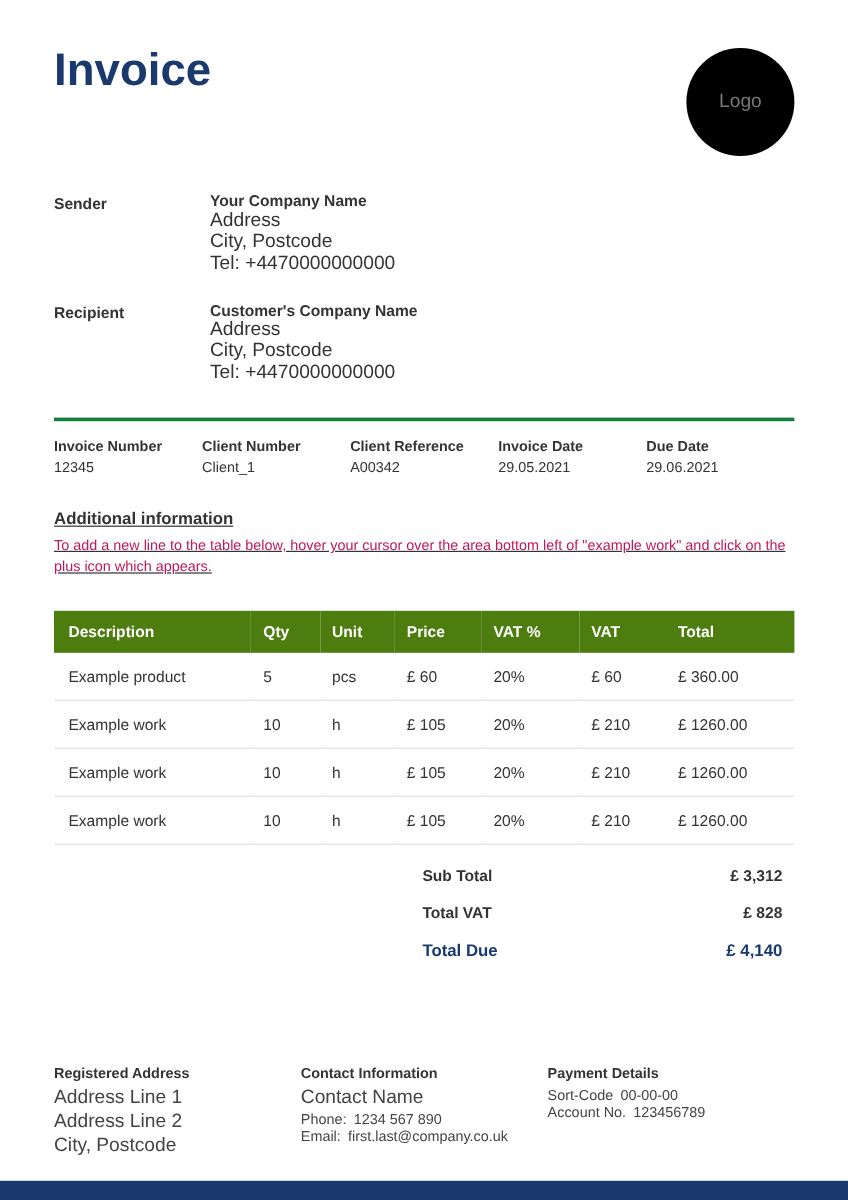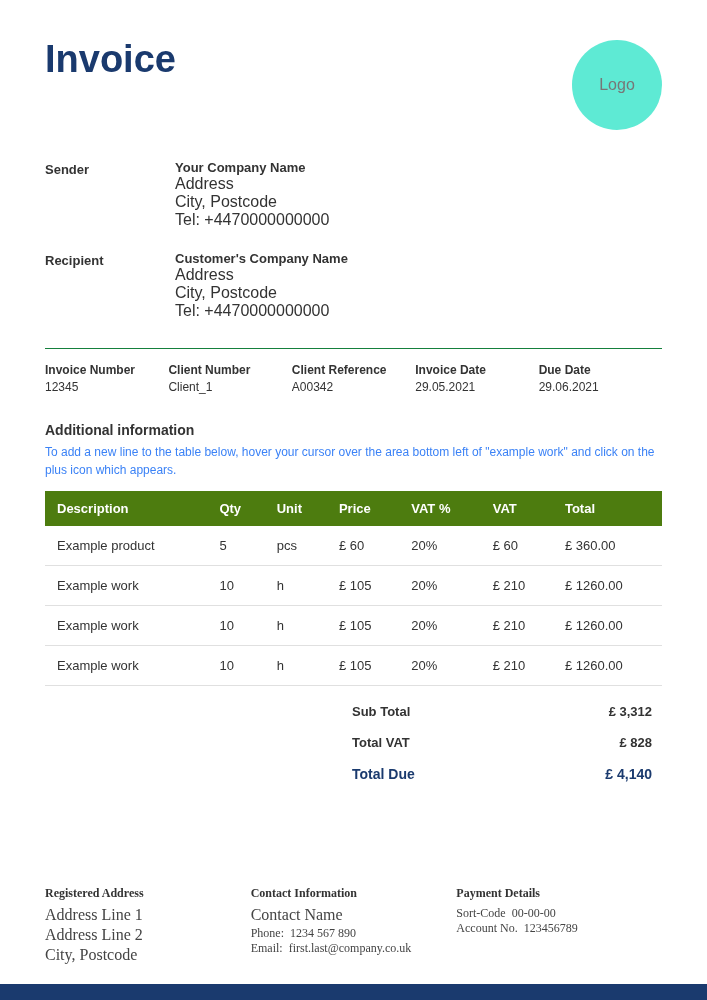--- a/index.html
+++ b/index.html
@@ -26,21 +26,21 @@
     .invoice-title {
       font-size: 38px;
       font-weight: 900;
       color: #1a3a6e;
       line-height: 1;
     }
     .logo-circle {
       width: 90px;
       height: 90px;
       border-radius: 50%;
-      background: #5eead4;
+      background: #000000;
       display: flex;
       align-items: center;
       justify-content: center;
       color: #777;
       font-size: 16px;
       font-weight: normal;
     }
     
     .parties {
       display: flex;
@@ -68,47 +68,48 @@
     }
     .party-line {
       font-size: 16px;
       color: #333;
     }
     
     .meta-row {
       display: flex;
       gap: 0;
       margin-bottom: 28px;
-      border-top: 1px solid #15803d;
+      border-top: 3px solid #15803d;
       padding-top: 14px;
     }
     .meta-col {
       flex: 1;
     }
     .meta-label {
       font-weight: 700;
       font-size: 12px;
       margin-bottom: 3px;
     }
     .meta-value {
       font-size: 12px;
       color: #333;
     }
     
     .additional-section {
-      margin-bottom: 12px;
+      margin-bottom: 28px;
+      text-decoration: underline;
     }
     .additional-title {
       font-weight: 700;
       font-size: 14px;
       margin-bottom: 5px;
     }
     .additional-text {
       font-size: 12px;
-      color: #3b82f6;
+      color: #be185d;
       line-height: 1.5;
     }
     
     .items-table {
       width: 100%;
       border-collapse: collapse;
       margin-bottom: 10px;
     }
     .items-table thead tr {
       background: #4d7c0f;
@@ -166,21 +167,20 @@
     .footer {
       position: absolute;
       bottom: 0;
       left: 0;
       right: 0;
     }
     .footer-content {
       display: flex;
       gap: 0;
       padding: 28px 45px 18px 45px;
-      font-family: Liberation Serif, serif;
     }
     .footer-col {
       flex: 1;
     }
     .footer-col-title {
       font-weight: 700;
       font-size: 12px;
       margin-bottom: 5px;
     }
     .footer-col-line {

